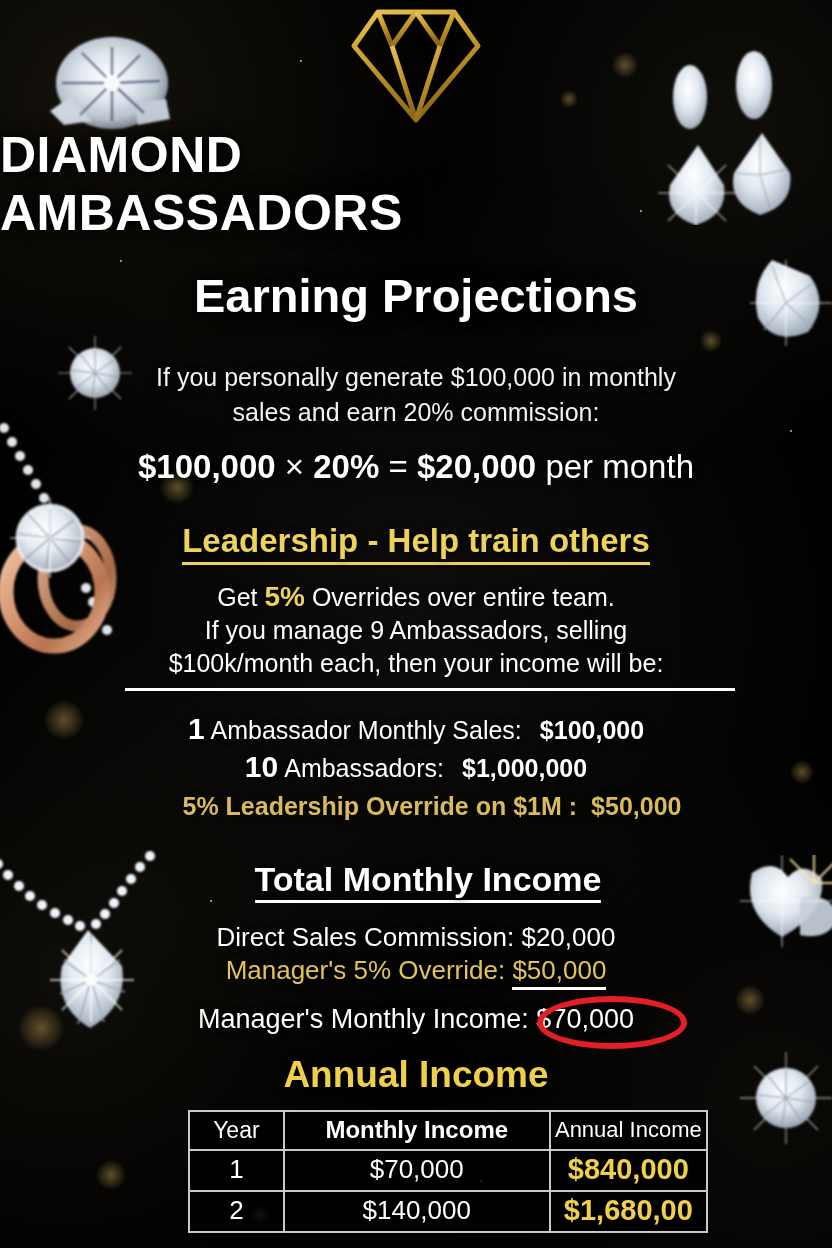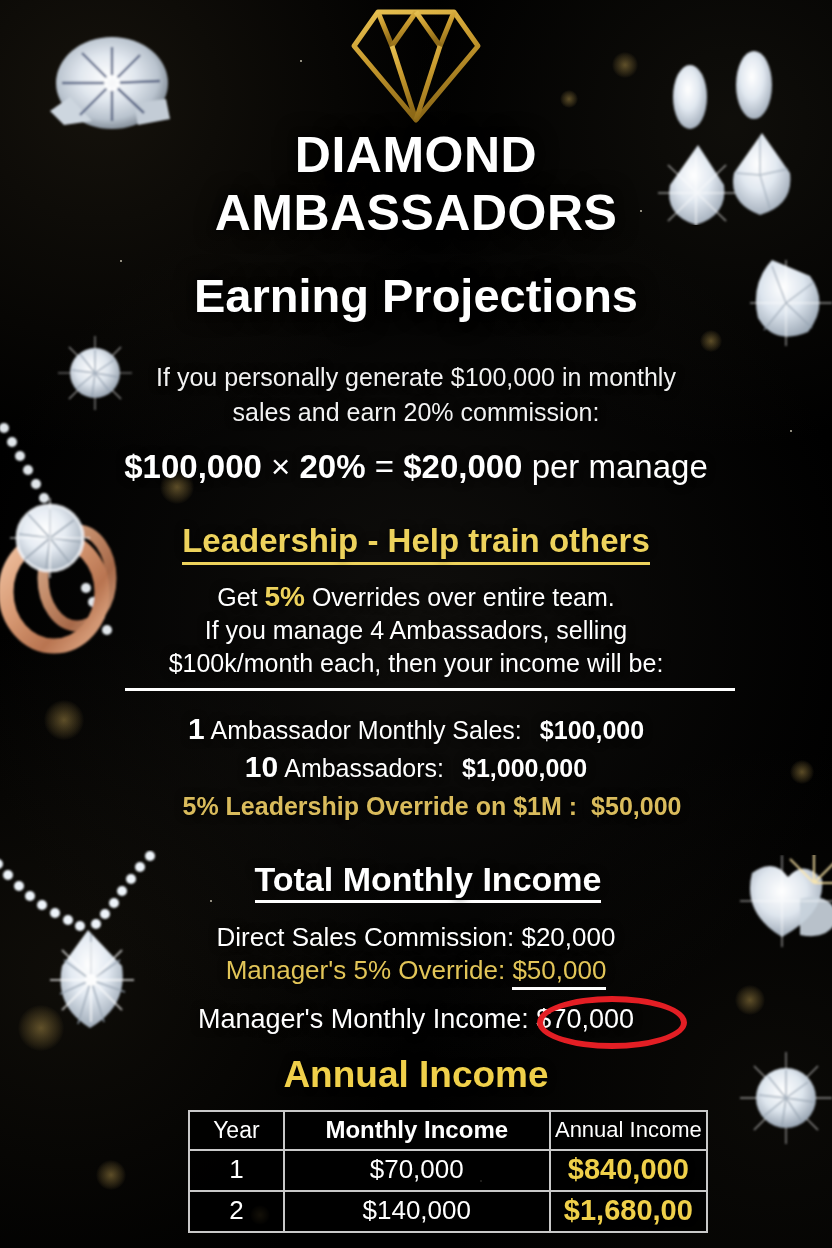--- a/index.html
+++ b/index.html
@@ -32,21 +32,21 @@
   
   .jewel{ position:absolute; pointer-events:none; }
 
   
   #content{ position:absolute; inset:0; }
 
   .logo-wrap{ position:absolute; left:0; right:0; top:4px; text-align:center; }
 
   .title-main{
     position:absolute; left:0; right:0; top:126px;
-    text-align:center;
+    text-align:left;
     font-size:50px; font-weight:bold; letter-spacing:0.5px;
     line-height:58px; color:#ffffff;
     text-shadow:0 0 10px rgba(0,0,0,0.95), 0 0 22px rgba(0,0,0,0.8);
   }
   .title-sub{
     position:absolute; left:0; right:0; top:268px;
     text-align:center;
     font-size:47px; font-weight:bold; color:#ffffff;
     text-shadow:0 0 10px rgba(0,0,0,0.95), 0 0 22px rgba(0,0,0,0.8);
   }
@@ -497,34 +497,34 @@
       <div>If you personally generate $100,000 in monthly</div>
       <div>sales and earn 20% commission:</div>
     </div>
 
     <div class="formula">
       <b>$100,000</b>
       <span>×</span>
       <b>20%</b>
       <span>=</span>
       <b>$20,000</b>
-      <span class="thin">per manage</span>
+      <span class="thin">per month</span>
     </div>
 
     <div class="lead-head">
       <span>Leadership - Help train others</span>
     </div>
 
     <div class="lead-body">
       <div>
         <span>Get</span>
         <span class="gold">5%</span>
         <span>Overrides over entire team.</span>
       </div>
-      <div>If you manage 4 Ambassadors, selling</div>
+      <div>If you manage 9 Ambassadors, selling</div>
       <div>$100k/month each, then your income will be:</div>
     </div>
 
     <div class="rule" id="rule-1"></div>
 
     <div class="calc" id="calc-row-1">
       <div class="calc-line">
         <span class="num">1</span>
         <span class="lbl">Ambassador Monthly Sales:</span>
         <span class="amt">$100,000</span>

